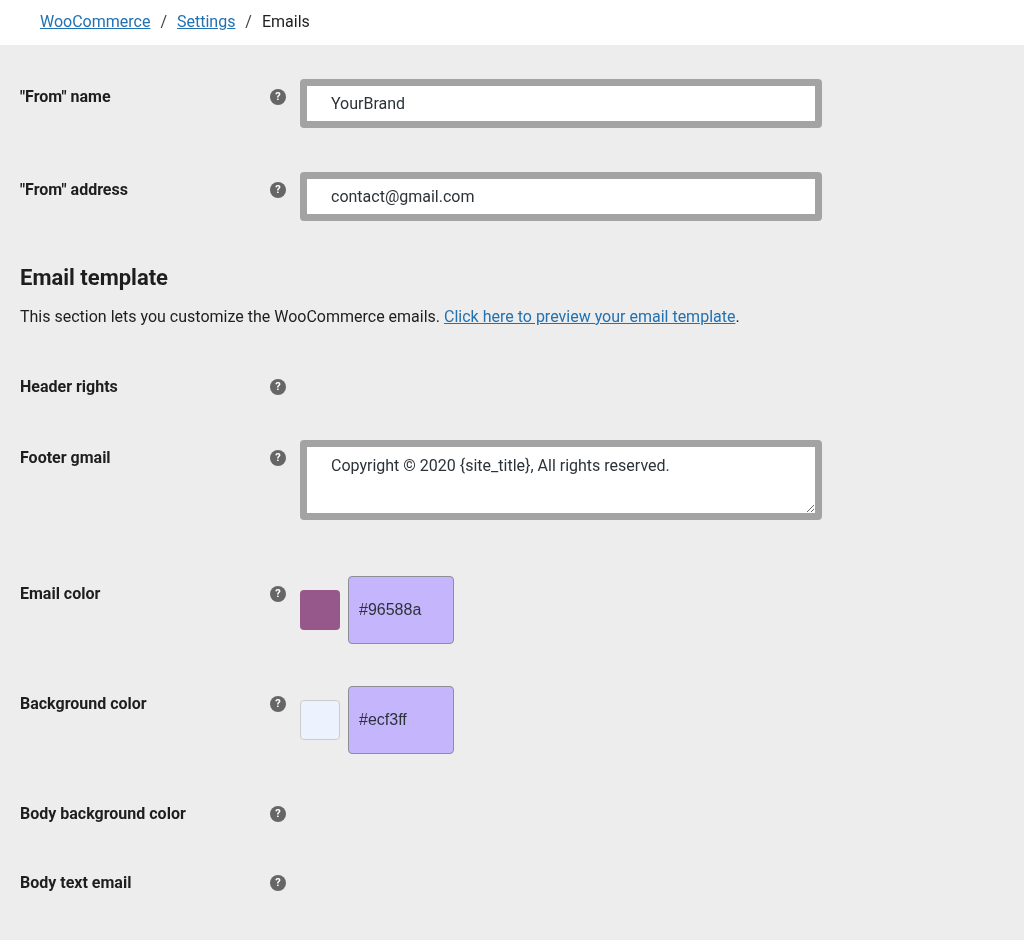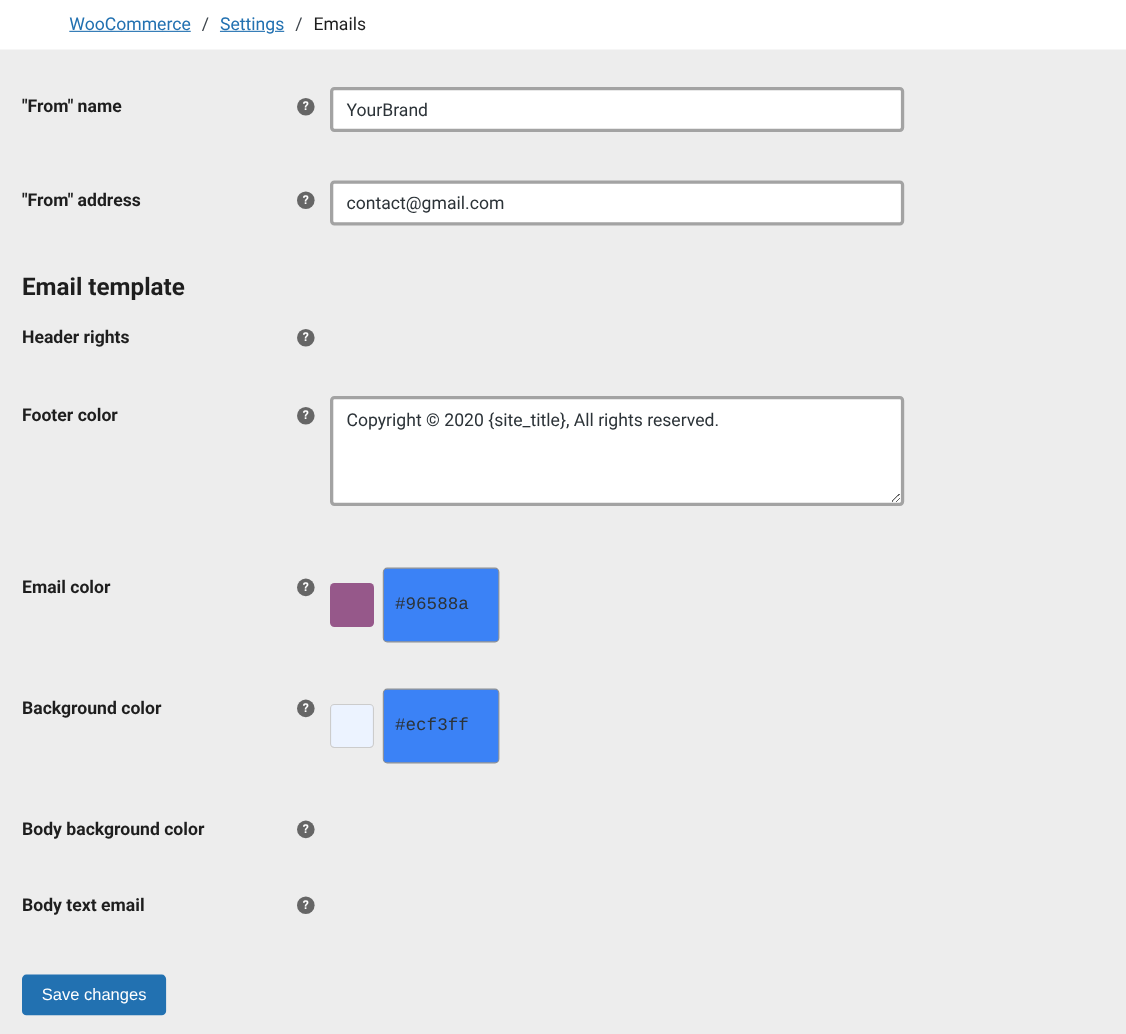--- a/index.html
+++ b/index.html
@@ -4,21 +4,21 @@
   <style>
     * { box-sizing: border-box; margin: 0; padding: 0; }
     body {
       font-family: -apple-system, BlinkMacSystemFont, "Segoe UI", Roboto, Helvetica, Arial, sans-serif;
       background: #ededed;
       color: #1e1e1e;
       width: 1024px;
     }
     .top-bar {
       background: #fff;
-      padding: 12px 63px 14px;
+      padding: 12px 40px 14px;
       border-bottom: 0;
     }
     .breadcrumb {
       font-size: 16px;
       color: #1e1e1e;
     }
     .breadcrumb a {
       color: #2271b1;
       text-decoration: underline;
     }
@@ -65,30 +65,30 @@
       justify-content: center;
       text-align: center;
       line-height: 1;
     }
     .control {
       flex: 0 0 auto;
     }
     input[type="text"].wide,
     textarea.wide {
       width: 522px;
-      border: 3px solid #a3a3a3;
-      border-radius: 4px;
-      padding: 8px 12px;
+      border: 7px solid #a3a3a3;
+      border-radius: 4px;
+      padding: 8px 24px;
       font-size: 16px;
       color: #2c3338;
       font-family: inherit;
       background: #fff;
     }
     textarea.wide {
-      height: 100px;
+      height: 80px;
       resize: both;
       line-height: 1.4;
     }
     h2.section-title {
       font-size: 22px;
       font-weight: 700;
       color: #1e1e1e;
       margin-bottom: 15px;
       margin-top: 10px;
     }
@@ -116,22 +116,21 @@
     .swatch.bordered {
       border: 1px solid #ccc;
     }
     input[type="text"].color-text {
       width: 106px;
       border: 1px solid #8c8f94;
       border-radius: 4px;
       padding: 24px 10px;
       font-size: 16px;
       color: #2c3338;
-      background: #3b82f6;
-      font-family: Liberation Mono, monospace;
+      background: #c4b5fd;
     }
     .save-btn {
       background: #2271b1;
       color: #fff;
       border: none;
       border-radius: 4px;
       font-size: 15px;
       padding: 10px 18px;
       cursor: pointer;
       font-weight: 400;
@@ -167,31 +166,34 @@
     <div class="row-label">
       <span>"From" address</span>
       <span class="help-icon">?</span>
     </div>
     <div class="control">
       <input type="text" class="wide" value="contact@gmail.com" style="">
     </div>
   </div>
 
   <h2 class="section-title">Email template</h2>
+  <p class="section-desc">
+    <span>This section lets you customize the WooCommerce emails. </span><a href="#">Click here to preview your email template</a><span>.</span>
+  </p>
 
   <div class="form-row">
     <div class="row-label">
       <span>Header rights</span>
       <span class="help-icon">?</span>
     </div>
   </div>
 
   <div class="form-row" style="margin-bottom:52px;">
     <div class="row-label">
-      <span>Footer color</span>
+      <span>Footer gmail</span>
       <span class="help-icon">?</span>
     </div>
     <div class="control">
       <textarea class="wide" style="">Copyright © 2020 {site_title}, All rights reserved.</textarea>
     </div>
   </div>
 
   <div class="form-row color-row">
     <div class="row-label">
       <span>Email color</span>

